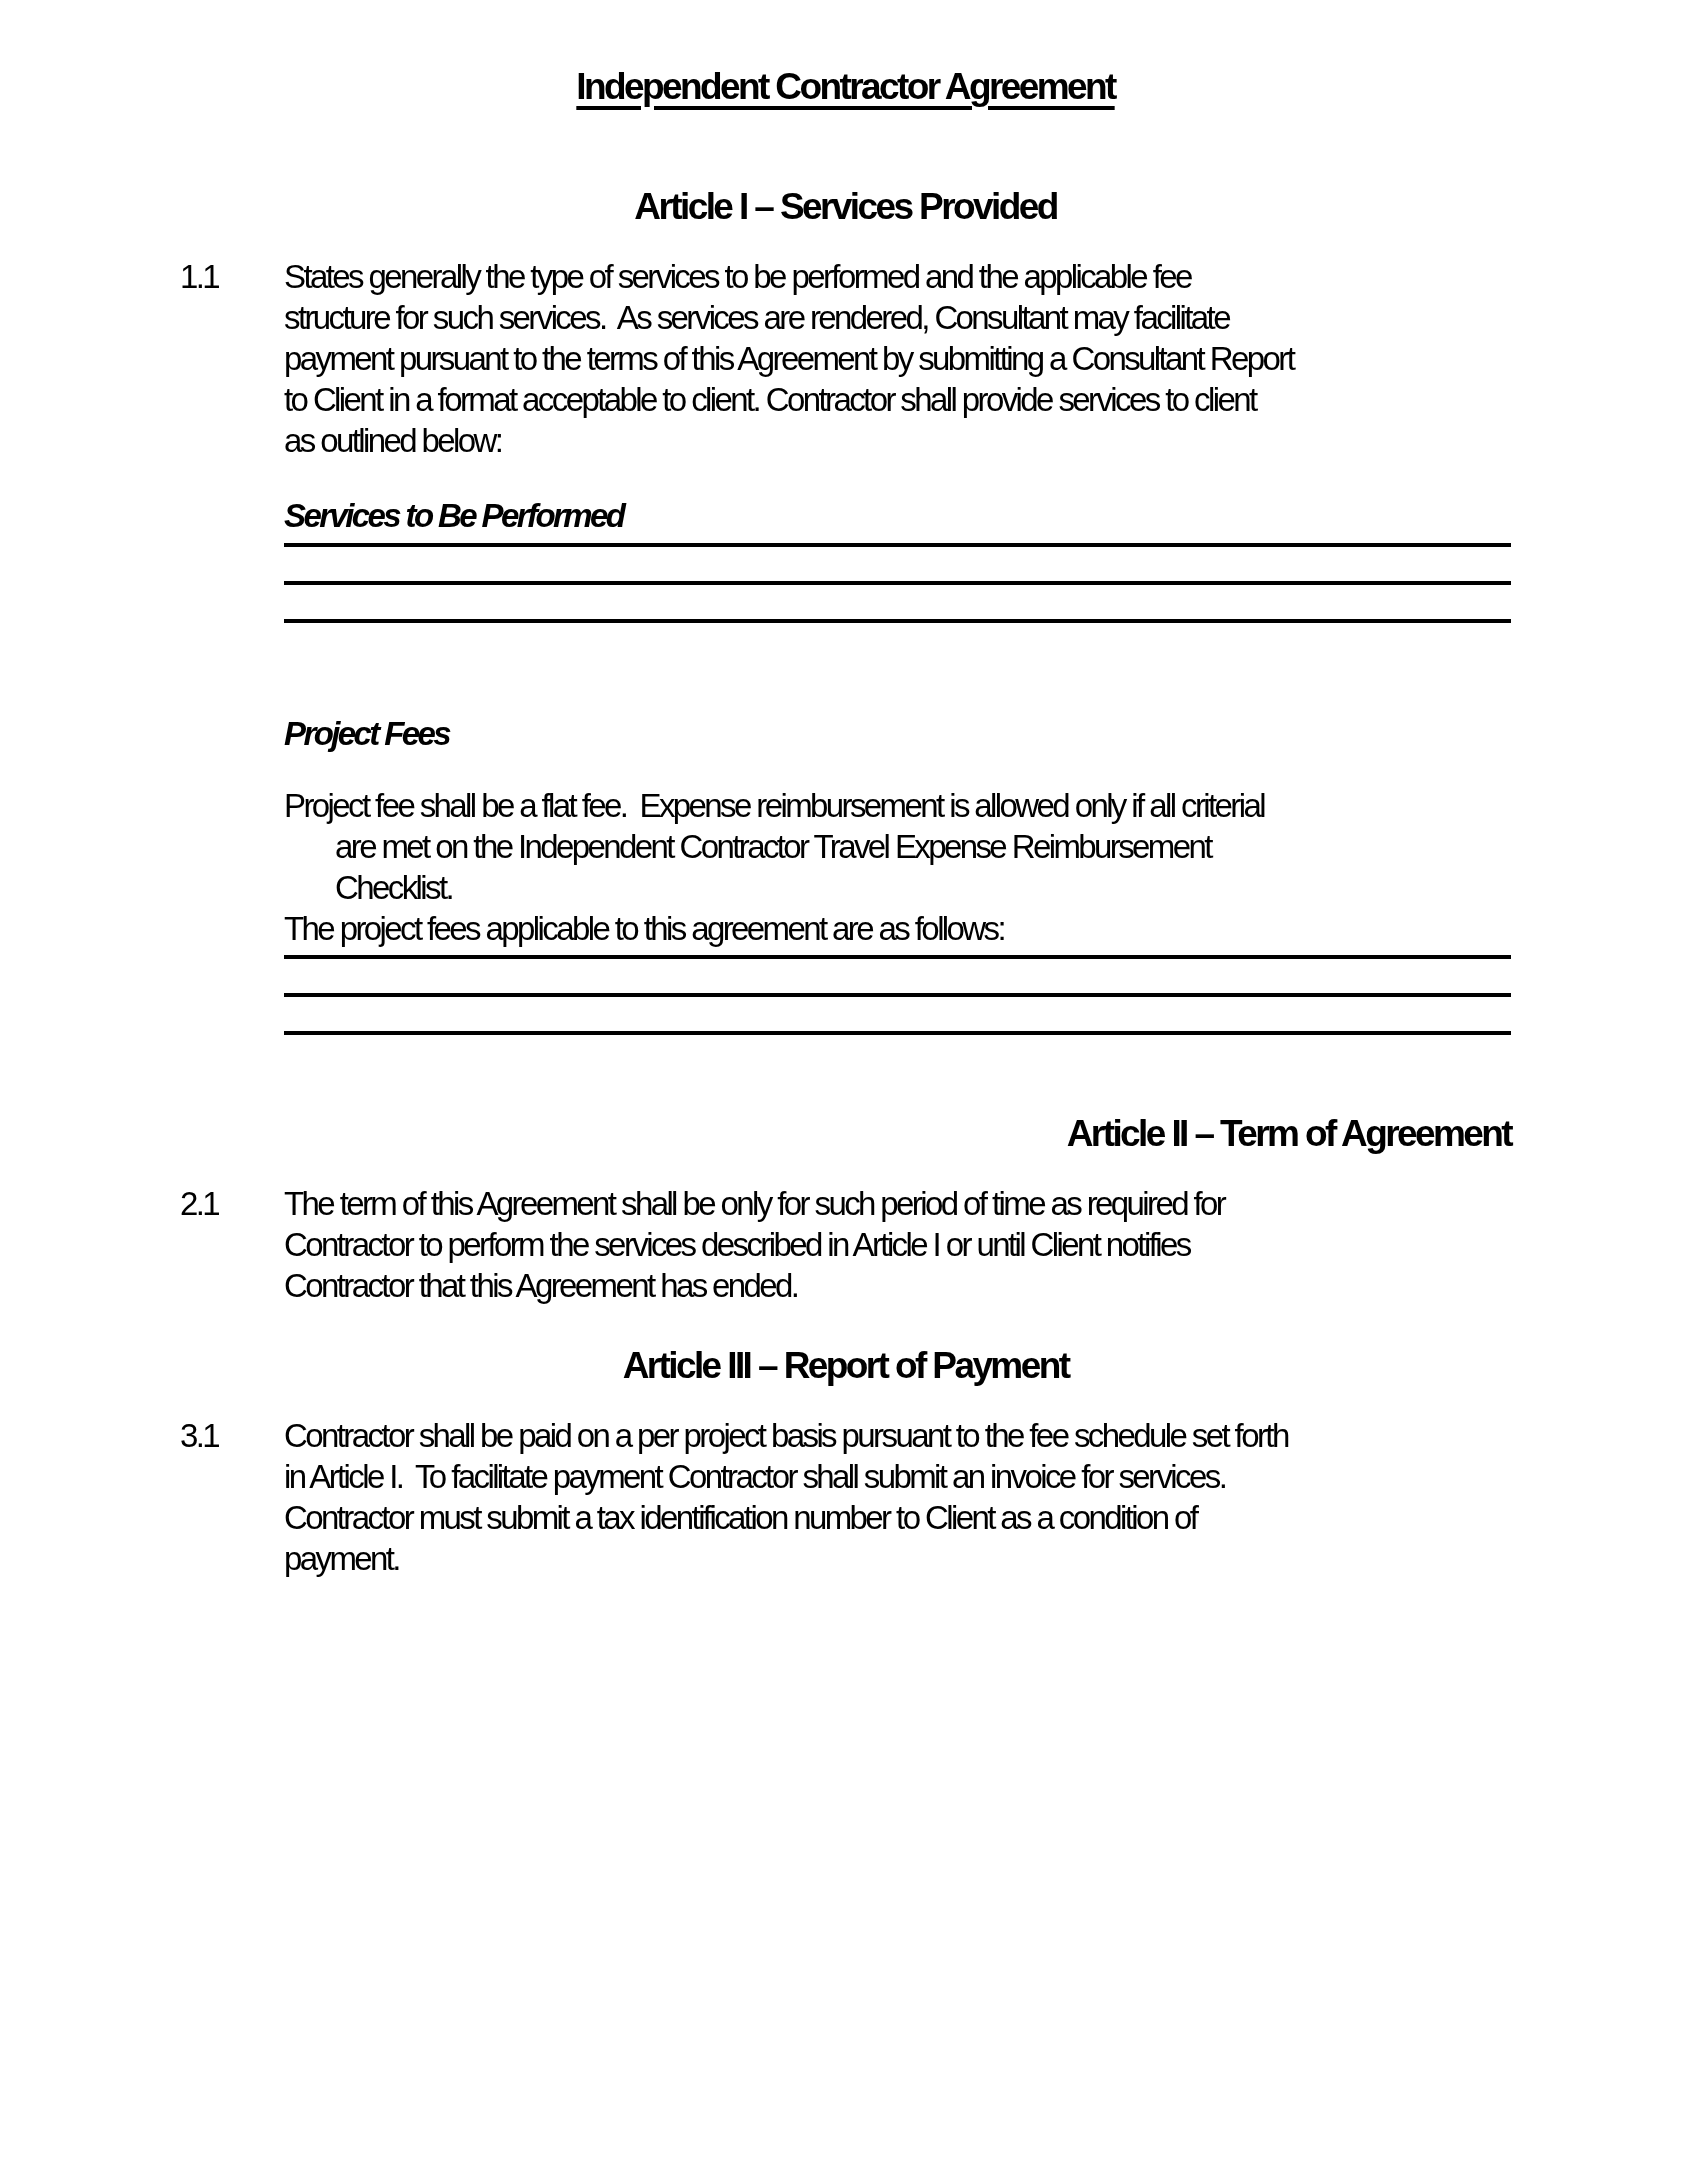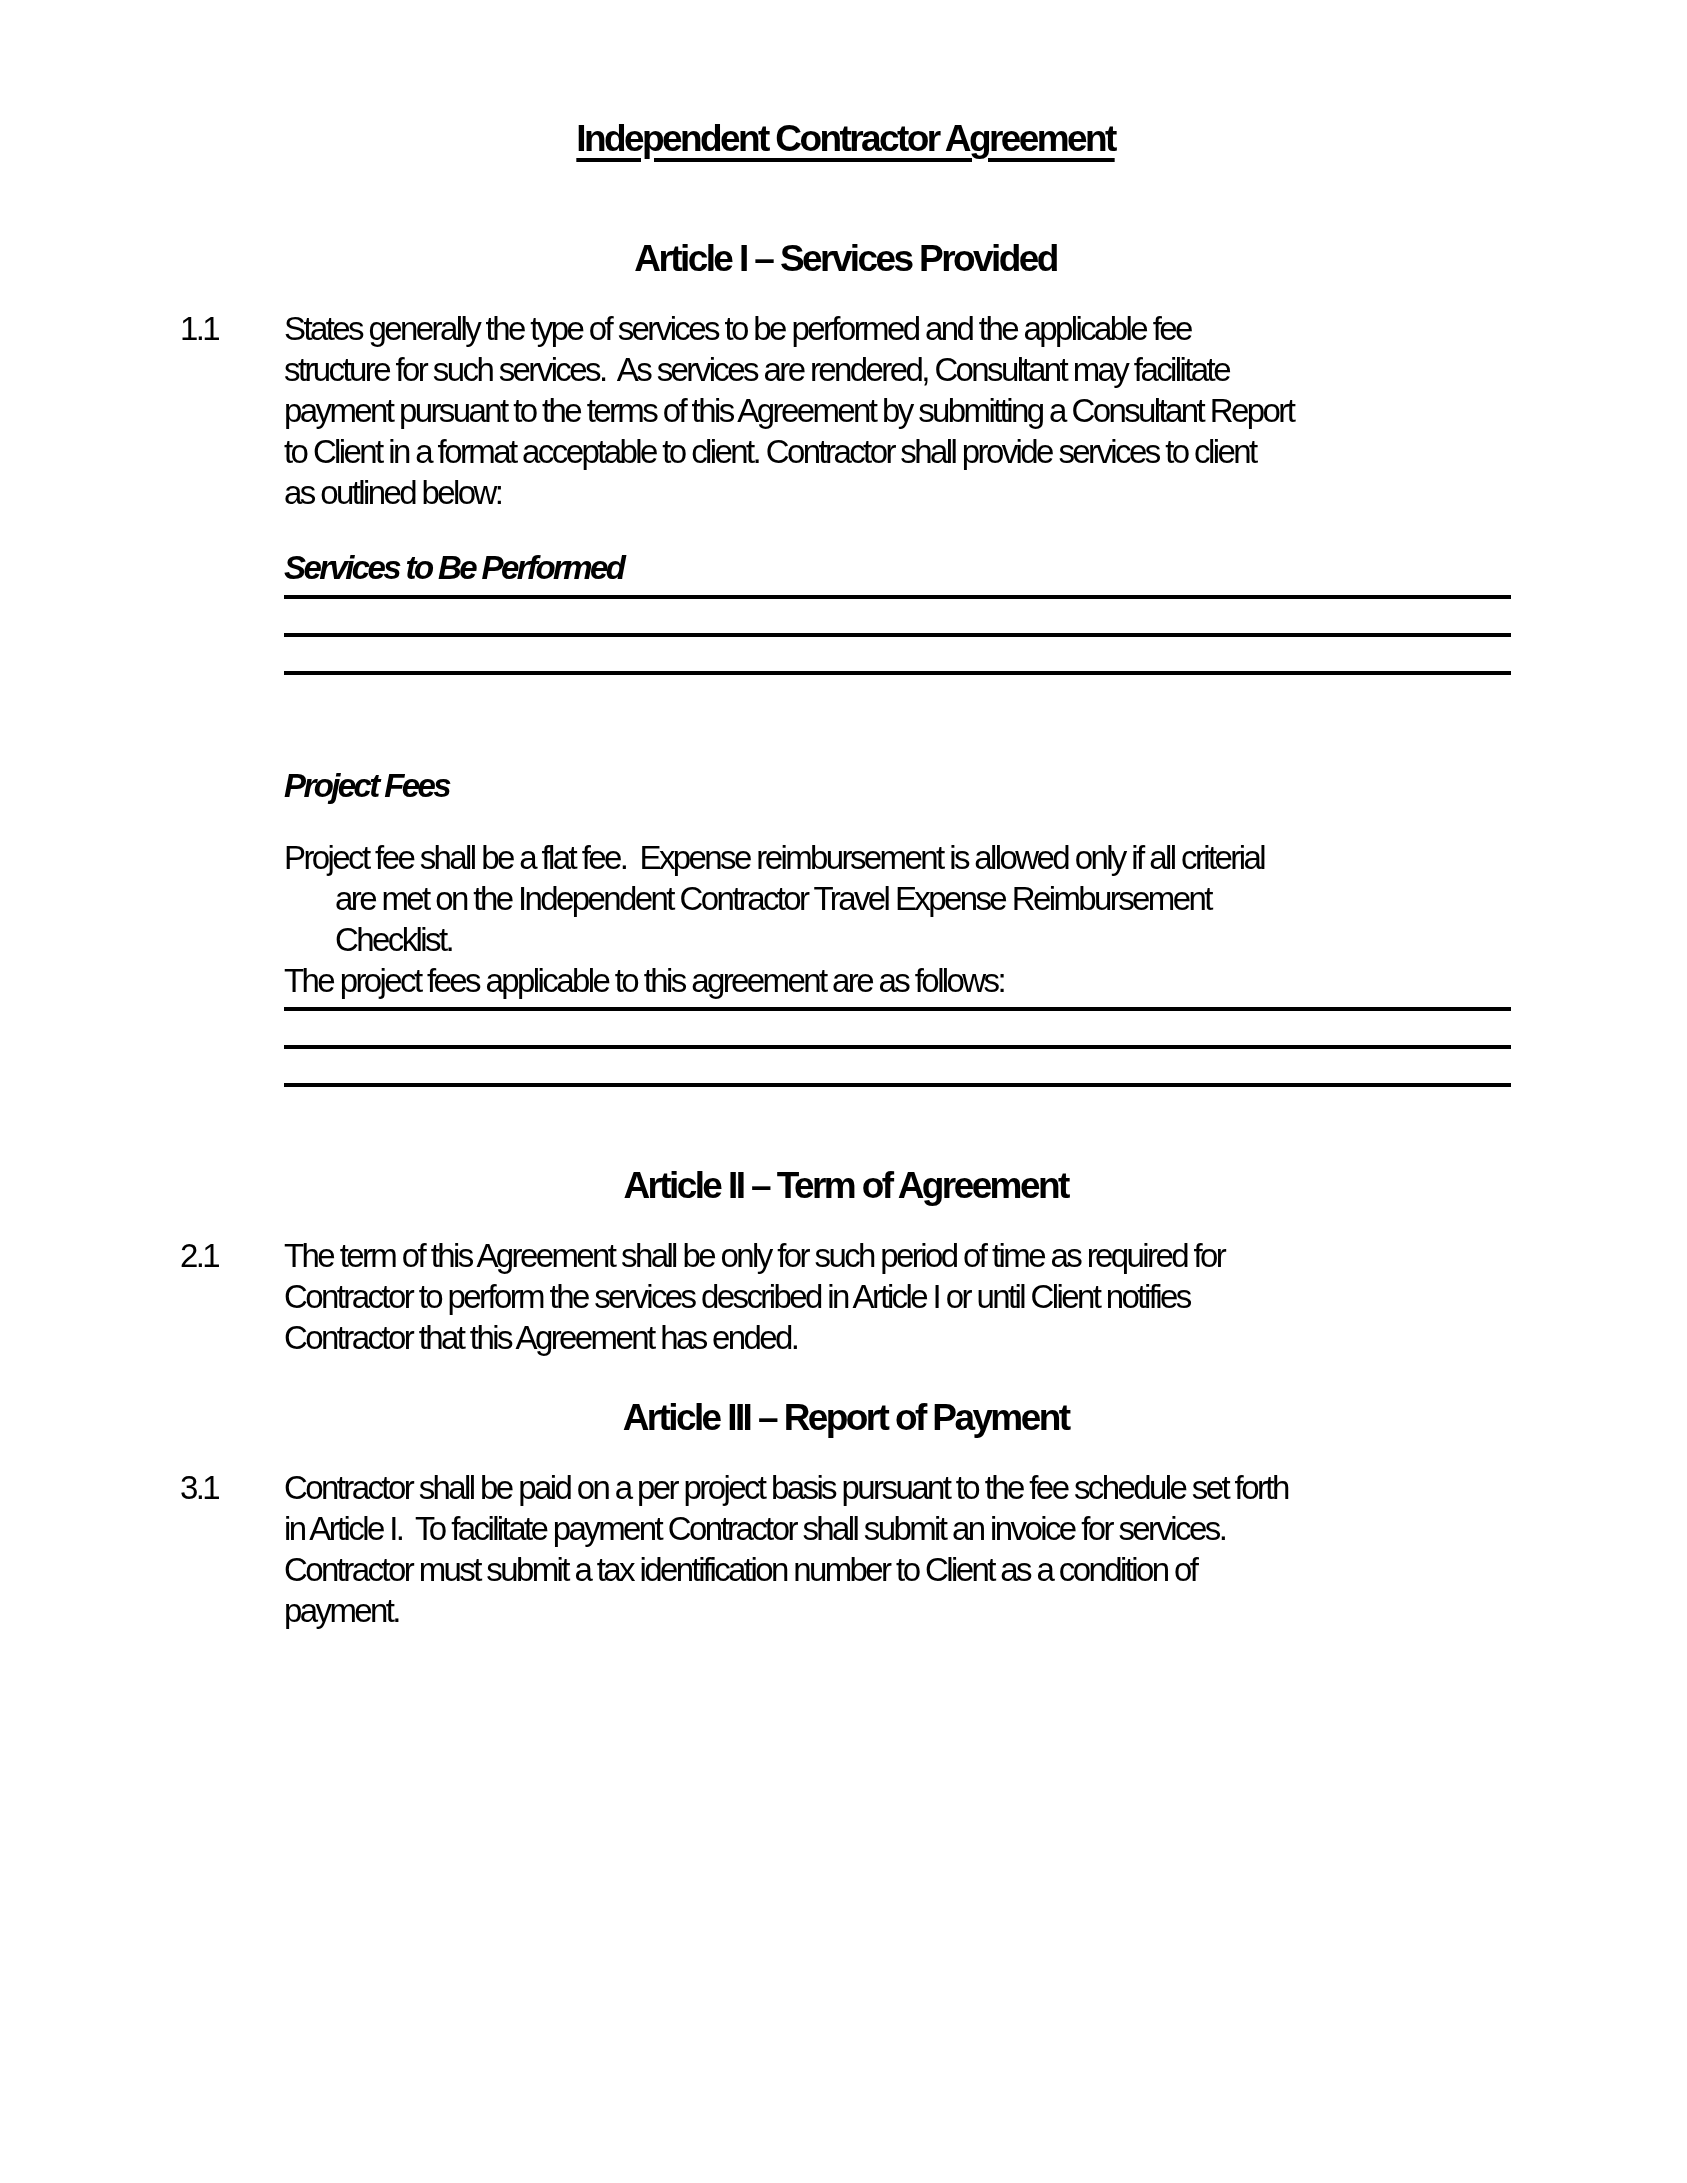--- a/index.html
+++ b/index.html
@@ -8,21 +8,21 @@
   .page {
     position: relative;
     width: 1687px;
     height: 2184px;
     background: #ffffff;
     color: #000000;
     font-family: "Liberation Sans", "DejaVu Sans", sans-serif;
     font-size: 33px;
     line-height: 41px;
     letter-spacing: -2.6px;
-    padding: 116px 176px 0 180px;
+    padding: 64px 176px 0 180px;
     overflow: hidden;
   }
 
   .doc-title {
     font-size: 37px;
     font-weight: bold;
     line-height: 45px;
     text-align: center;
     text-decoration: underline;
     text-decoration-thickness: 3.5px;
@@ -42,21 +42,21 @@
   }
 
   .article-heading {
     font-size: 37px;
     font-weight: bold;
     line-height: 45px;
     text-align: center;
     margin: 0;
   }
   .article-heading.a1 { margin-top: 31px; }
-  .article-heading.a2 { margin-top: 76px; }
+  .article-heading.a2 { margin-top: 76px; text-align: right; }
   .article-heading.a3 { margin-top: 37px; }
 
   .section {
     display: grid;
     grid-template-columns: 104px 1fr;
     margin-top: 27px;
   }
   .section.s2, .section.s3 { }
   .section-number { white-space: pre-wrap; }
   .section-text { white-space: pre-wrap; }

